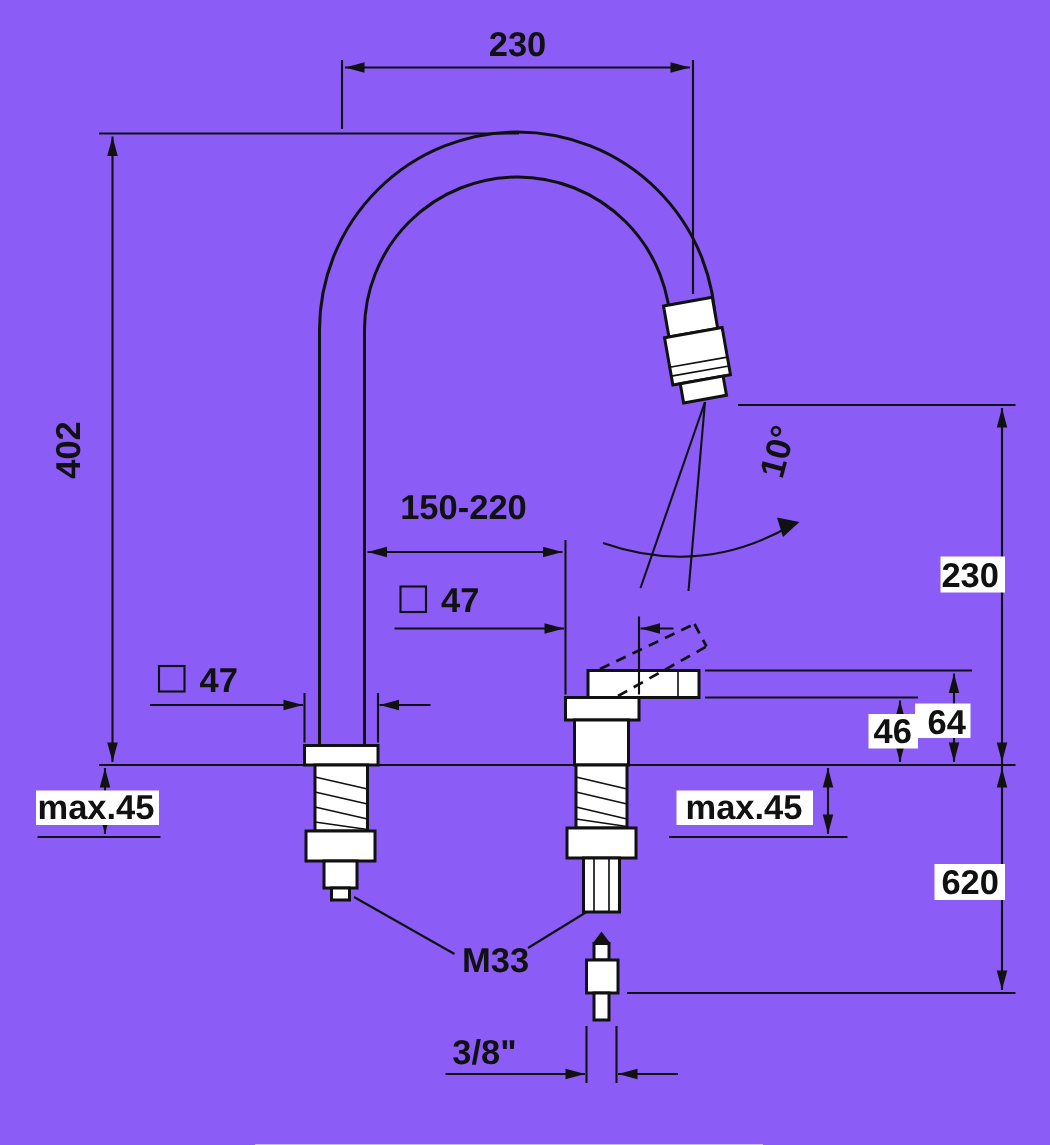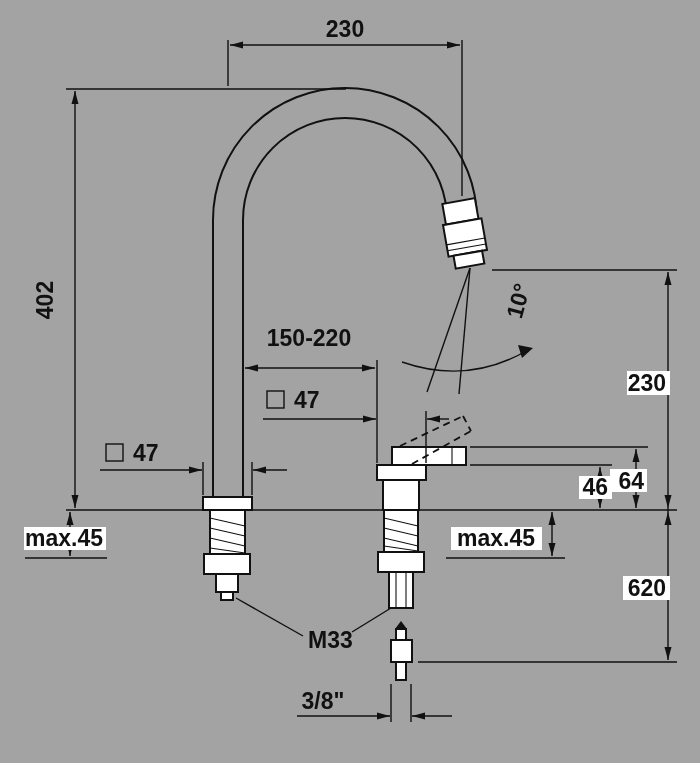--- a/index.html
+++ b/index.html
@@ -1,16 +1,16 @@
 <!DOCTYPE html>
 <html><head>
 <meta charset="utf-8">
 <style>
   html,body{margin:0;padding:0;background:#fff;}
-  .stage{width:700px;height:763px;background:#a3a3a3;position:relative;overflow:hidden;
+  .stage{width:700px;height:763px;background:#8b5cf6;position:relative;overflow:hidden;
          font-family:"Liberation Sans",sans-serif;}
   svg{display:block;}
   .o   {fill:none;stroke:#111;stroke-width:2;stroke-linejoin:miter;stroke-linecap:butt;}
   .of  {fill:#ffffff;stroke:#111;stroke-width:2;}
   .fill{fill:#111;stroke:none;}
   .d   {fill:none;stroke:#111;stroke-width:1.4;}
   .h   {fill:none;stroke:#111;stroke-width:1.1;}
   .dash{fill:none;stroke:#111;stroke-width:1.8;stroke-dasharray:7 5;}
   .ah  {fill:#111;stroke:none;}
   .bg  {fill:#ffffff;stroke:none;}

